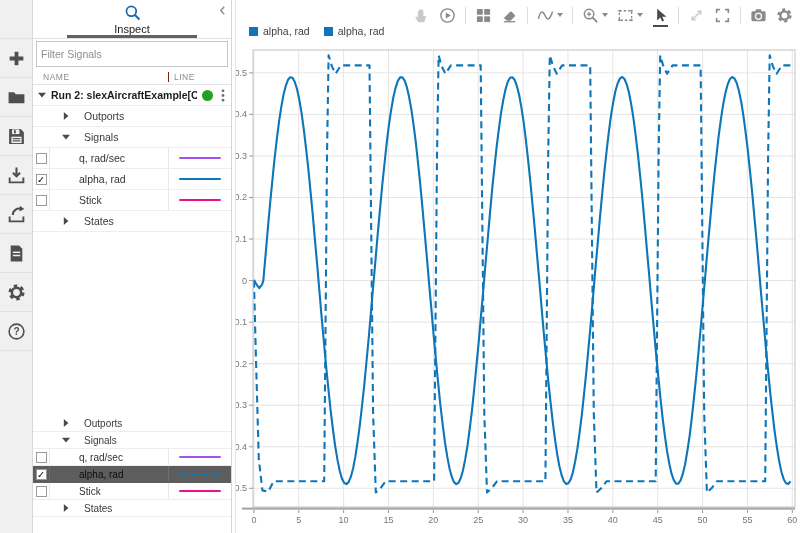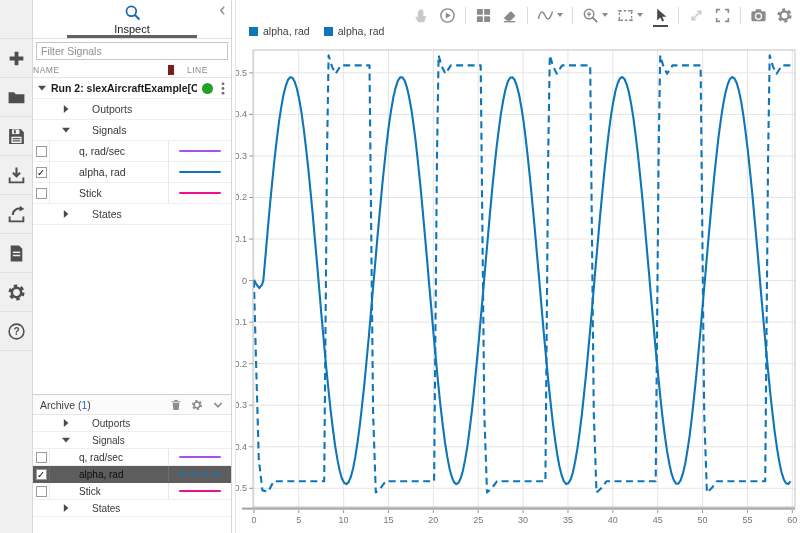--- a/index.html
+++ b/index.html
@@ -24,38 +24,38 @@
   .tab .ticon svg{width:17px;height:17px}
   .tab.active{color:#202020}
   .tab.active::after{content:"";position:absolute;bottom:0;left:17%;width:66%;height:3px;background:#5f6368}
   #tab-inspect .ticon{color:#1268b3}
   #tab-compare .ticon{color:#2ea44f}
   .collapse-btn{position:absolute;top:2px;right:3px;color:#939393;cursor:pointer}
   .collapse-btn svg{width:11px;height:11px}
 
   .filter-wrap{padding:2px 3px;flex:none}
   #filter-input{width:100%;box-sizing:border-box;height:18px;border:1px solid #c6c6c6;
-    font-size:10.5px;padding:4px 4px;color:#333;outline:none;font-family:inherit;background:#fff}
+    font-size:10.5px;padding:12px 4px;color:#333;outline:none;font-family:inherit;background:#fff}
   #filter-input::placeholder{color:#8f8f8f}
 
   .thead{height:15px;display:flex;align-items:center;font-size:8.5px;color:#8c8c8c;
     letter-spacing:.5px;border-bottom:1px solid #e4e4e4;flex:none}
-  .thead .c1{flex:1}
-  .thead .c2{width:63px;box-sizing:border-box;border-left:6px solid #7f1d1d;padding-left:13px}
+  .thead .c1{padding-left:10px;flex:1}
+  .thead .c2{width:63px;box-sizing:border-box;border-left:1px solid #7f1d1d;padding-left:5px}
 
   .trow{display:flex;align-items:center;border-bottom:1px solid #eeeeee;
     font-size:10.5px;color:#333;height:21px;box-sizing:border-box;cursor:default}
   #archive-rows .trow{height:17px;font-size:10px}
   .trow.run{padding-left:5px;padding-right:3px;gap:5px;font-weight:bold;color:#1c1c1c}
   .run .lbl{flex:1;white-space:nowrap;overflow:hidden}
   .run .dot{width:11px;height:11px;border-radius:50%;flex:none}
   #archive-rows .run .dot{width:10px;height:10px}
   .run .menu{width:10px;display:flex;justify-content:center;color:#6f6f6f;cursor:pointer}
   .run .menu svg{width:4px;height:13px}
-  .trow.group{padding-left:29px;gap:22px;color:#3a3a3a}
+  .trow.group{padding-left:29px;gap:14px;color:#3a3a3a}
   .car{display:flex;width:8px;height:8px;color:#4a4a4a;flex:none;cursor:pointer}
   .car svg{width:8px;height:8px}
   .cbcell{width:16px;align-self:stretch;display:flex;align-items:center;justify-content:center;
     border-right:1px solid #e8e8e8;flex:none}
   .cb{width:11px;height:11px;border:1px solid #9a9a9a;background:#fff;font-size:9.5px;
     line-height:10px;text-align:center;color:#111;cursor:pointer;box-sizing:border-box}
   .signal .nm{flex:1;padding-left:29px;overflow:hidden;white-space:nowrap}
   .swcell{width:63px;box-sizing:border-box;align-self:stretch;border-left:1px solid #e8e8e8;
     display:flex;align-items:center;justify-content:center;flex:none}
   .sw{width:42px;height:2.6px;border-radius:1px}
@@ -260,37 +260,20 @@
             <svg viewBox="0 0 8 8">
               <path d="M1.8 0v8l4.6-4z" fill="currentColor"></path>
             </svg>
           </span>
           <span>States</span>
         </div>
       </div>
 
     <div class="spacer"></div>
 
-    <div class="archive-head">
-      <span>Archive (</span><span id="archive-count" style="color: rgb(26, 102, 201);">1</span><span>)</span>
-      <span class="ah-icons">
-        <span><svg viewBox="0 0 14 14">
-              <path d="M3.1 4.6h7.8l-.8 8.2H3.9z" fill="currentColor"></path>
-              <rect x="1.9" y="2.6" width="10.2" height="1.3" fill="currentColor"></rect>
-              <rect x="5" y="1.1" width="4" height="1.5" fill="currentColor"></rect>
-            </svg></span>
-        <span><svg viewBox="0 0 18 18">
-              <circle cx="9" cy="9" r="5.6" fill="none" stroke="currentColor" stroke-width="4" stroke-dasharray="2.9 2.96"></circle>
-              <circle cx="9" cy="9" r="4.4" fill="none" stroke="currentColor" stroke-width="2.4"></circle>
-            </svg></span>
-        <span><svg viewBox="0 0 10 10">
-              <path d="M2 3.5 5 6.5 8 3.5" fill="none" stroke="currentColor" stroke-width="1.4"></path>
-            </svg></span>
-      </span>
-    </div>
 
     <div id="archive-rows">
         <div class="trow group">
           <span class="car">
             <svg viewBox="0 0 8 8">
               <path d="M1.8 0v8l4.6-4z" fill="currentColor"></path>
             </svg>
           </span>
           <span>Outports</span>
         </div>

